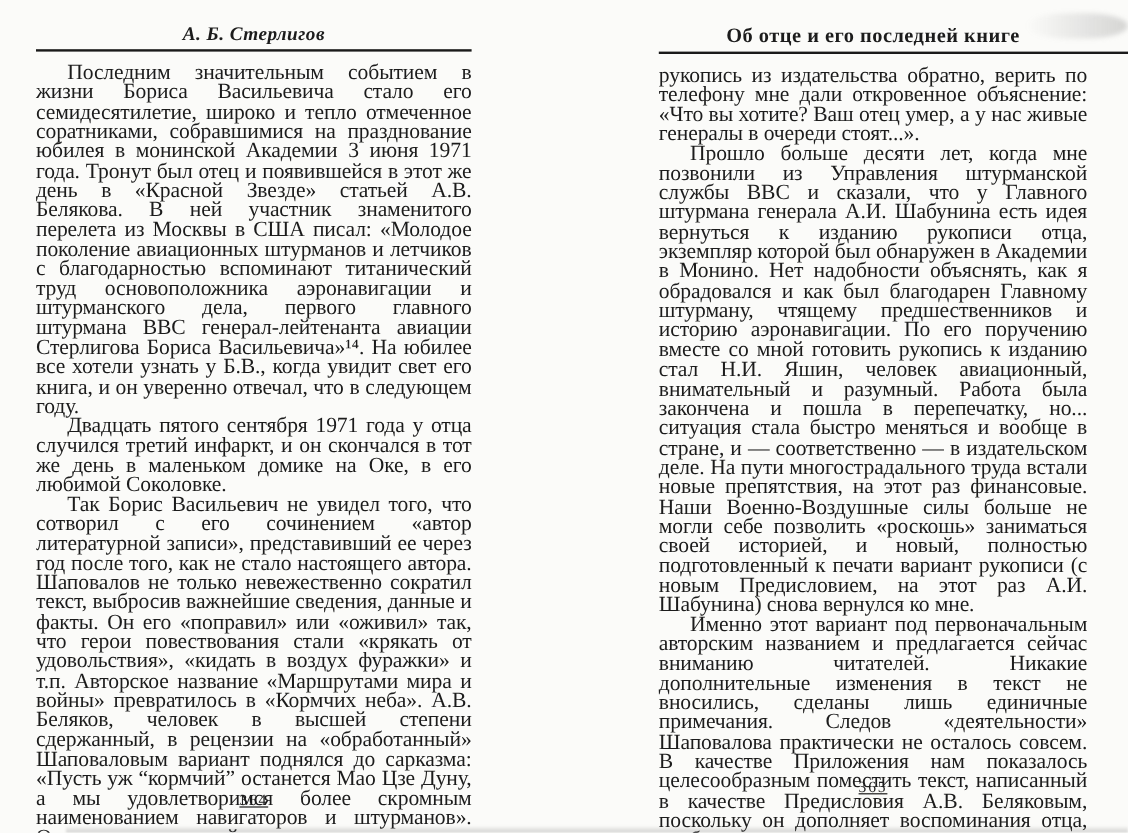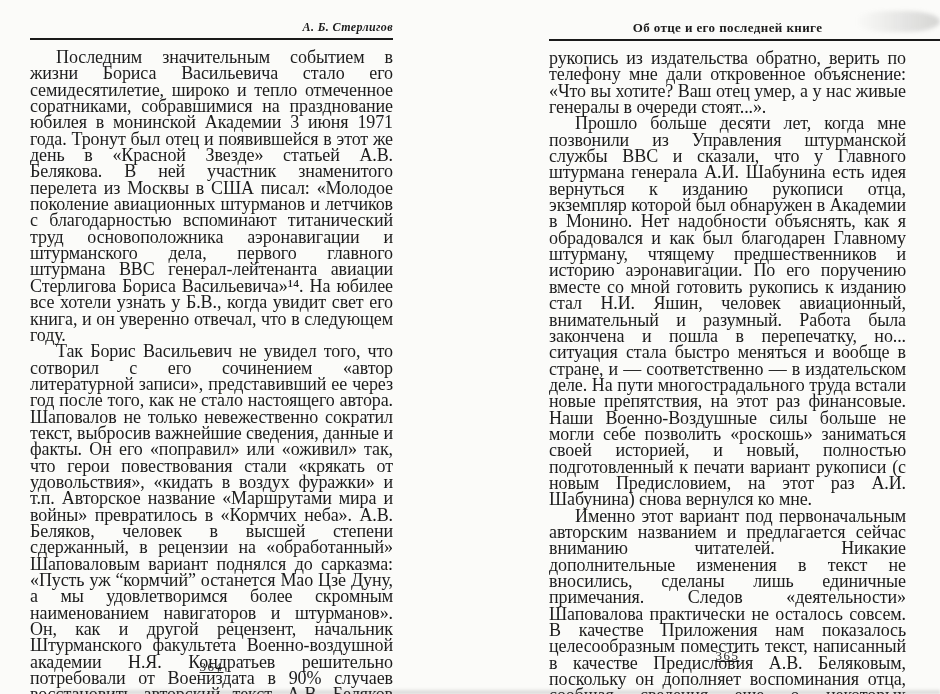--- a/index.html
+++ b/index.html
@@ -13,25 +13,25 @@
   }
   .page { position:absolute; top:20px; }
   .page-left  { left:30px;  width:363px; }
   .page-right { left:549px; width:357px; }
 
   .running-head {
     text-align:center;
     padding-bottom:3px;
     border-bottom:2px solid #1a1a1a;
     font-weight:bold;
-    font-size:13px;
+    font-size:17px;
     letter-spacing:0.4px;
     white-space:nowrap;
   }
-  .page-left .running-head { font-style:italic; font-size:12px;text-align:right; }
+  .page-left .running-head { font-style:italic; font-size:16px; }
   .page-right .running-head {
     box-sizing:content-box;
     margin-right:-34px;   
     padding-right:34px;
   }
 
   .body-text {
     margin-top:9px;
     font-size:18px;
     line-height:16.35px;
@@ -88,20 +88,21 @@
 <body>
 
 <div>
 
   <div class="page page-left">
     <div class="running-head">
       <span>А. Б. Стерлигов</span>
     </div>
     <div class="body-text">
       <p>Последним значительным событием в жизни Бориса Васильевича стало его семидесятилетие, широко и тепло отмеченное соратниками, собравшимися на празднование юбилея в монинской Академии 3 июня 1971 года. Тронут был отец и появившейся в этот же день в «Красной Звезде» статьей А.В. Белякова. В ней участник знаменитого перелета из Москвы в США писал: «Молодое поколение авиационных штурманов и летчиков с благодарностью вспоминают титанический труд основоположника аэронавигации и штурманского дела, первого главного штурмана ВВС генерал-лейтенанта авиации Стерлигова Бориса Васильевича»¹⁴. На юбилее все хотели узнать у Б.В., когда увидит свет его книга, и он уверенно отвечал, что в следующем году.</p>
+      <p>Двадцать пятого сентября 1971 года у отца случился третий инфаркт, и он скончался в тот же день в маленьком домике на Оке, в его любимой Соколовке.</p>
       <p>Так Борис Васильевич не увидел того, что сотворил с его сочинением «автор литературной записи», представивший ее через год после того, как не стало настоящего автора. Шаповалов не только невежественно сократил текст, выбросив важнейшие сведения, данные и факты. Он его «поправил» или «оживил» так, что герои повествования стали «крякать от удовольствия», «кидать в воздух фуражки» и т.п. Авторское название «Маршрутами мира и войны» превратилось в «Кормчих неба». А.В. Беляков, человек в высшей степени сдержанный, в рецензии на «обработанный» Шаповаловым вариант поднялся до сарказма: «Пусть уж “кормчий” останется Мао Цзе Дуну, а мы удовлетворимся более скромным наименованием навигаторов и штурманов». Он, как и другой рецензент, начальник Штурманского факультета Военно-воздушной академии Н.Я. Кондратьев решительно потребовали от Воениздата в 90% случаев восстановить авторский текст. А.В. Беляков написал Предисловие к изданию, которое — увы! — так и не состоялось. После всех наших трудов я неожиданно получил</p>
     </div>
     <div class="footnote">
       <div class="footnote-rule"></div>
       <p class="footnote-text">
         <span>¹⁴</span>
         <span class="fn-author">Беляков А.В.</span>
         <span>Родоначальник отечественной аэронавигации // Красная звезда, 3 июня 1970 г.</span>
       </p>
     </div>

